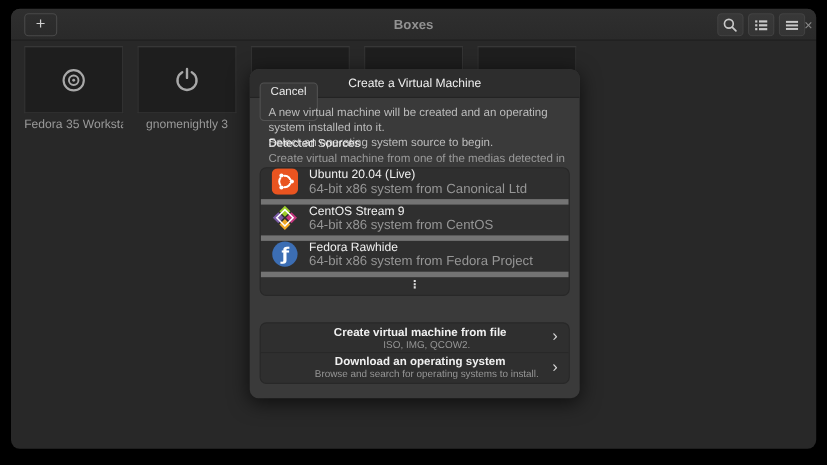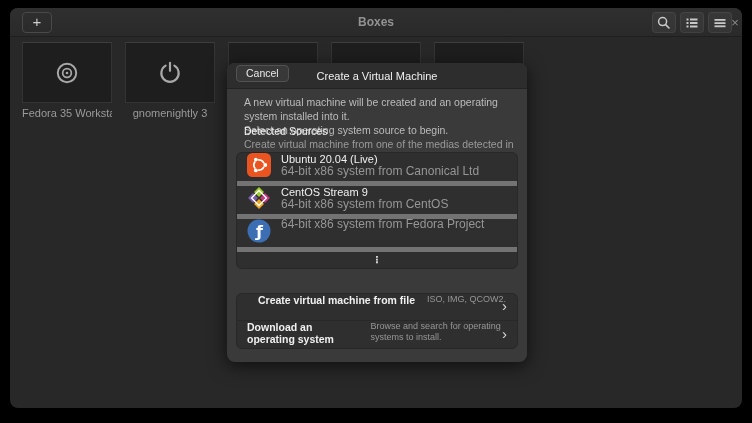--- a/index.html
+++ b/index.html
@@ -30,21 +30,21 @@
                  font-size:11px; color:#9a9a9a; white-space:nowrap; overflow:hidden; }
 
   
   .dialog { position:absolute; left:227px; top:63px; width:300px; height:299px;
             background:#3a3a3a; border-radius:8px; box-shadow:0 4px 18px rgba(0,0,0,0.65);
             z-index:10; overflow:hidden; }
   .dlg-header { position:absolute; left:0; top:0; width:100%; height:26px;
                 background:#2d2d2d; border-bottom:1px solid #232323; }
   .dlg-title { position:absolute; left:0; top:0; width:100%; height:26px; line-height:26px;
                text-align:center; font-size:11px; font-weight:400; color:#f0f0f0; pointer-events:none; }
-  .cancel-btn { position:absolute; left:9px; top:2px; height:17px; padding:0 9px;
+  .cancel-btn { position:absolute; left:9px; top:12px; height:35px; padding:0 9px;
                 background:#383838; border:1px solid #525252; border-radius:4px;
                 color:#e8e8e8; font-size:10.5px; line-height:15px; }
 
   .dlg-intro { position:absolute; left:17px; top:32px; width:270px;
                font-size:10.5px; line-height:14px; color:#bcbcbc; }
   .dlg-heading { position:absolute; left:17px; top:62px; font-size:10.5px; font-weight:400; color:#f2f2f2; }
   .dlg-caption { position:absolute; left:17px; top:75px; font-size:10.5px; color:#9a9a9a; }
 
   .src-list { position:absolute; left:9px; top:89px; width:282px;
               background:#2f2f2f; border:1px solid #282828; border-radius:6px; overflow:hidden; }
@@ -53,21 +53,21 @@
   .src-icon { width:24px; height:24px; margin-left:10px; flex:0 0 auto; }
   .src-text { margin-left:10px; }
   .src-name { font-size:11px; color:#f0f0f0; line-height:13px; }
   .src-desc { font-size:12px; color:#969696; line-height:11px; }
   .more-row { height:16px; display:flex; align-items:center; justify-content:center;
               color:#e0e0e0; font-size:10px; font-weight:700; line-height:10px; }
 
   .act-list { position:absolute; left:9px; top:230px; width:282px;
               background:#2f2f2f; border:1px solid #282828; border-radius:6px; overflow:hidden; }
   .act-row { position:relative; height:27px; border-bottom:1px solid #282828;
-             display:flex; flex-direction:row; justify-content:center; padding-left:10px; }
+             display:flex; flex-direction:column; justify-content:center; padding-left:10px;align-items:center; }
   .act-row:last-child, .src-row:last-of-type { border-bottom:none; }
   .act-title { font-size:10.5px; font-weight:700; color:#f0f0f0; line-height:12px; }
   .act-sub { font-size:9px; color:#969696; line-height:11px;padding-left:12px; }
   .chevron { position:absolute; right:10px; top:50%; transform:translateY(-58%);
              font-size:15px; color:#d8d8d8; }
 </style>
 </head>
 <body>
 
 <div class="stage">
@@ -178,20 +178,21 @@
           <div class="src-desc">64-bit x86 system from CentOS</div>
         </div>
       </div>
 
       <div class="src-row">
         <svg class="src-icon" viewBox="0 0 24 24">
           <circle cx="12" cy="12" r="11.5" fill="#3C6EB4"></circle>
           <text x="12.5" y="17.5" font-size="16" font-weight="bold" fill="#ffffff" text-anchor="middle" font-family="DejaVu Sans, sans-serif">ƒ</text>
         </svg>
         <div class="src-text">
+          <div class="src-name">Fedora Rawhide</div>
           <div class="src-desc">64-bit x86 system from Fedora Project</div>
         </div>
       </div>
 
       <div class="more-row">
         <span>⋮</span>
       </div>
     </div>
 
     <div class="act-list">

